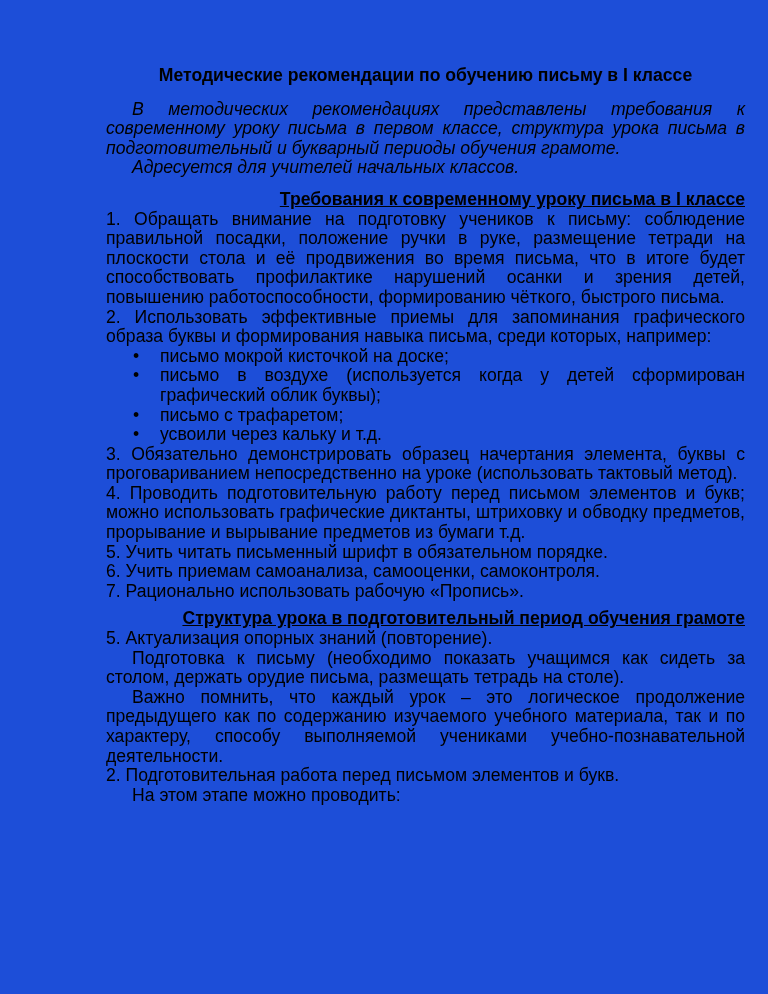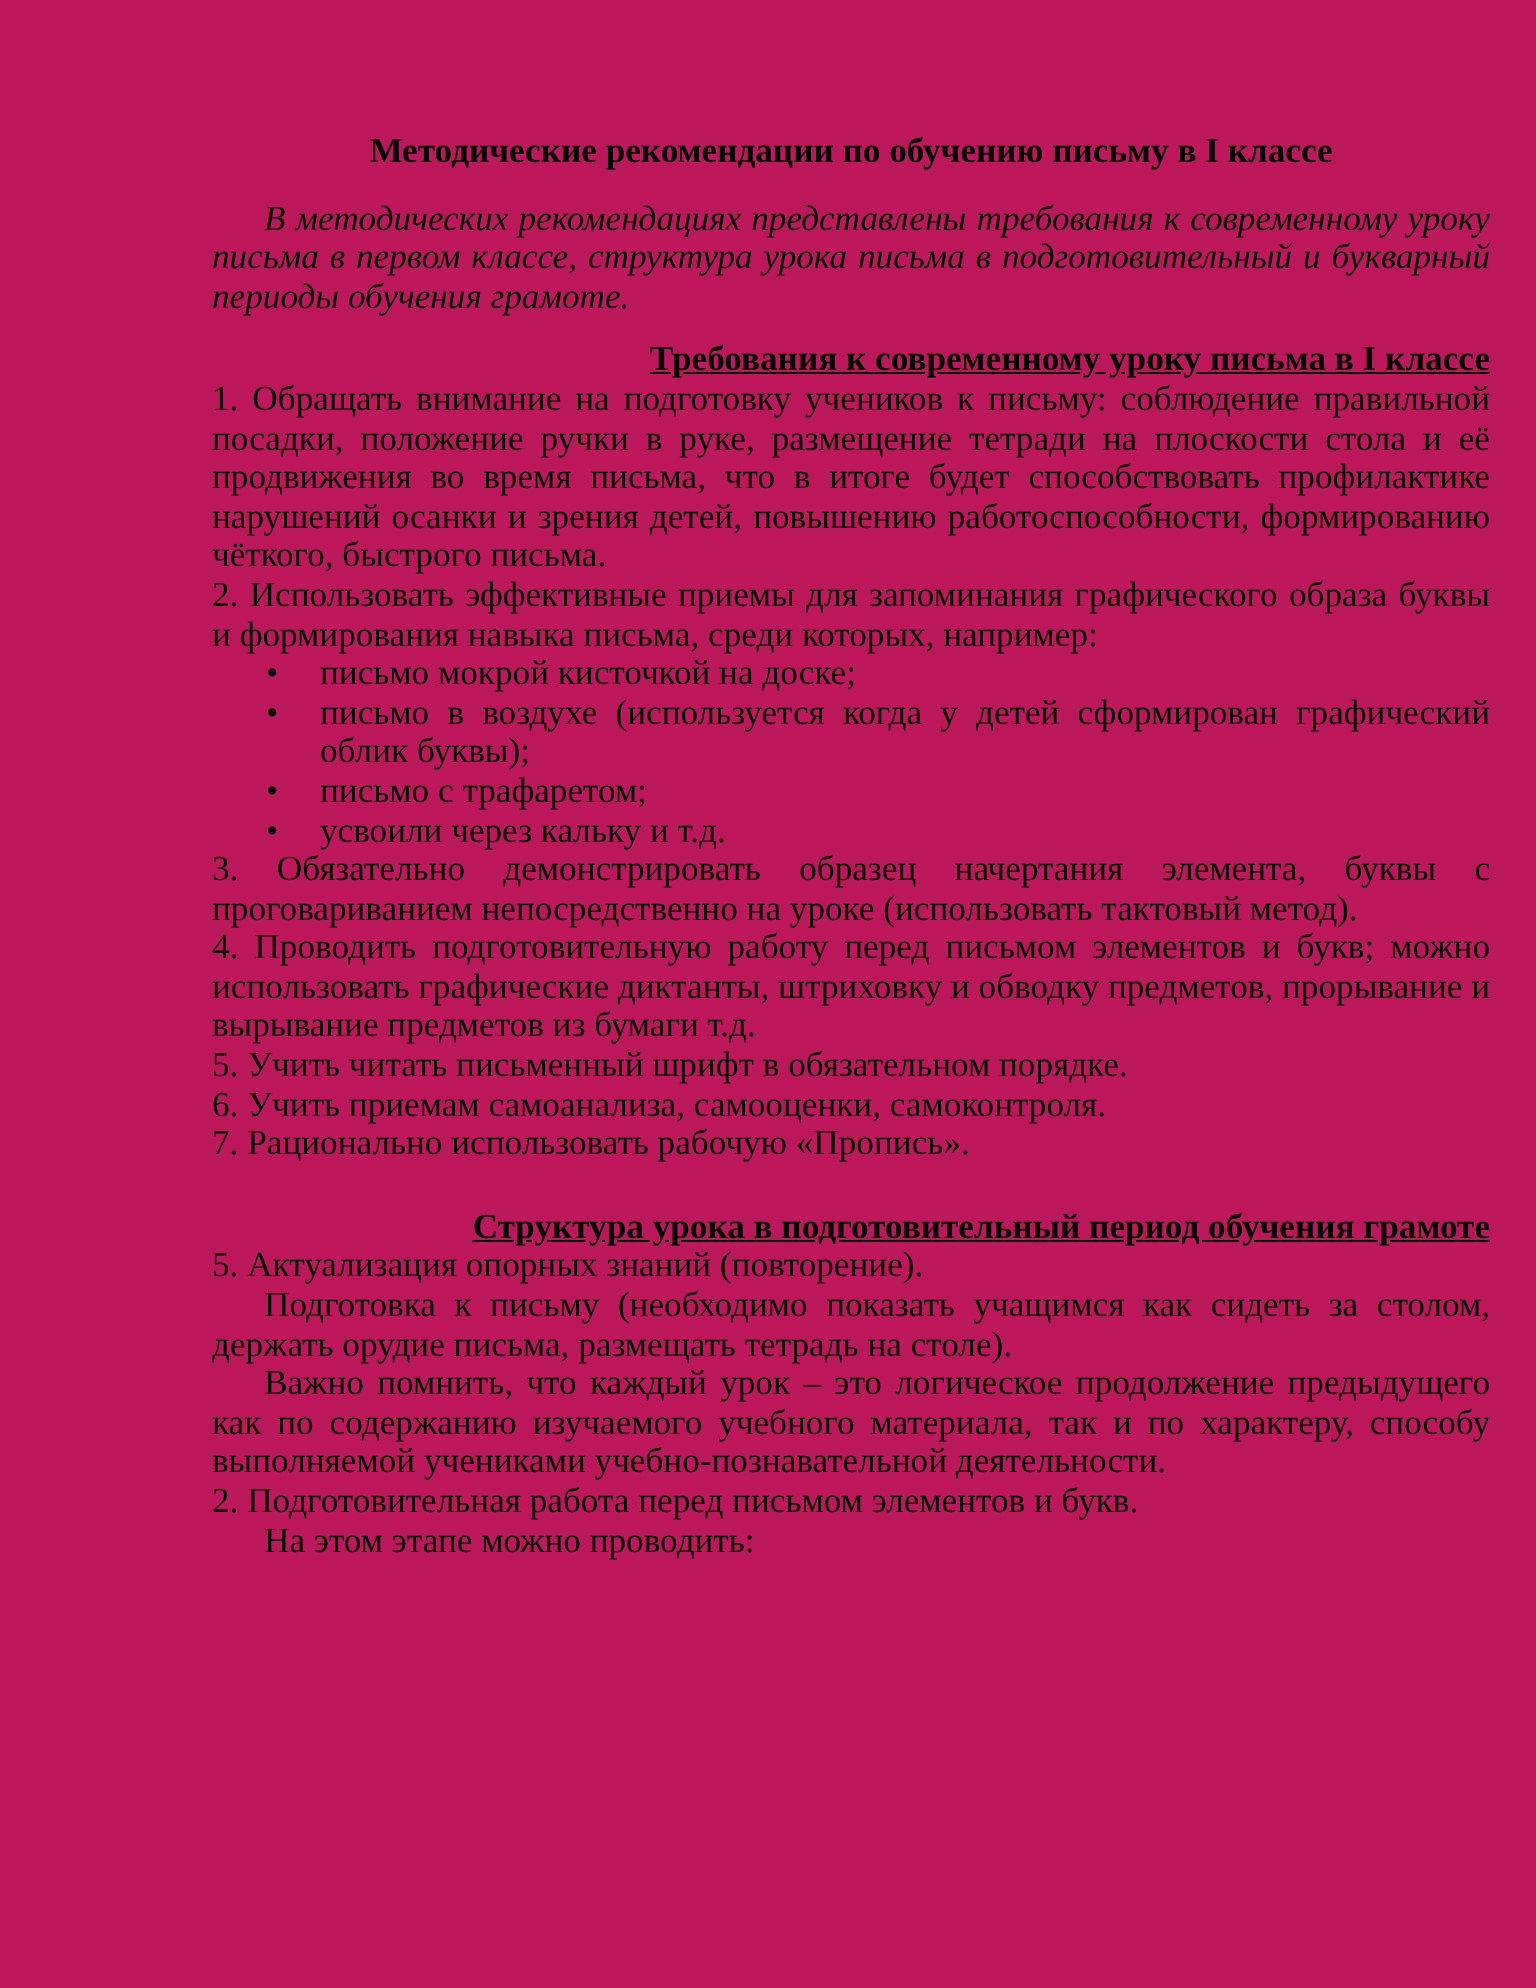--- a/index.html
+++ b/index.html
@@ -6,24 +6,24 @@
   html, body {
     margin: 0;
     padding: 0;
     background: #ffffff;
   }
   .page {
     position: relative;
     width: 768px;
     height: 994px;
     box-sizing: border-box;
-    background: #be185d;
+    background: #1d4ed8;
     color: #000000;
     padding: 66px 23px 0 106px;
-    font-family: Liberation Serif, serif;
+    font-family: Liberation Sans, sans-serif;
     font-size: 17.6px;
     line-height: 19.6px;
     overflow: hidden;
   }
   p {
     margin: 0;
     text-align: justify;
   }
   .indent { text-indent: 26px; }
   .italic { font-style: italic; }
@@ -32,21 +32,21 @@
     text-align: center;
     margin: 0 0 14px 0;
   }
   .section-heading {
     font-weight: bold;
     text-decoration: underline;
     text-align: right;
     margin: 0;
   }
   .gap-before-h1 { margin-top: 12px; }
-  .gap-before-h2 { margin-top: 22px; }
+  .gap-before-h2 { margin-top: 8px; }
   ul.bullet-list {
     list-style: none;
     margin: 0;
     padding: 0;
   }
   ul.bullet-list li { display: flex; }
   ul.bullet-list .blt {
     flex: 0 0 27px;
     margin-left: 27px;
     box-sizing: border-box;
@@ -57,20 +57,21 @@
   }
 </style>
 </head>
 <body>
 
 <div class="page">
 
   <p class="doc-title">Методические рекомендации по обучению письму в I классе</p>
 
   <p class="indent italic">В методических рекомендациях представлены требования к современному уроку письма в первом классе, структура урока письма в подготовительный и букварный периоды обучения грамоте.</p>
+  <p class="indent italic">Адресуется для учителей начальных классов.</p>
 
   <p class="section-heading gap-before-h1">Требования к современному уроку письма в I классе</p>
 
   <p>1. Обращать внимание на подготовку учеников к письму: соблюдение правильной посадки, положение ручки в руке, размещение тетради на плоскости стола и её продвижения во время письма, что в итоге будет способствовать профилактике нарушений осанки и зрения детей, повышению работоспособности, формированию чёткого, быстрого письма.</p>
   <p>2. Использовать эффективные приемы для запоминания графического образа буквы и формирования навыка письма, среди которых, например:</p>
 
   <ul class="bullet-list">
     <li>
       <span class="blt">•</span>
       <span class="btxt">письмо мокрой кисточкой на доске;</span>

